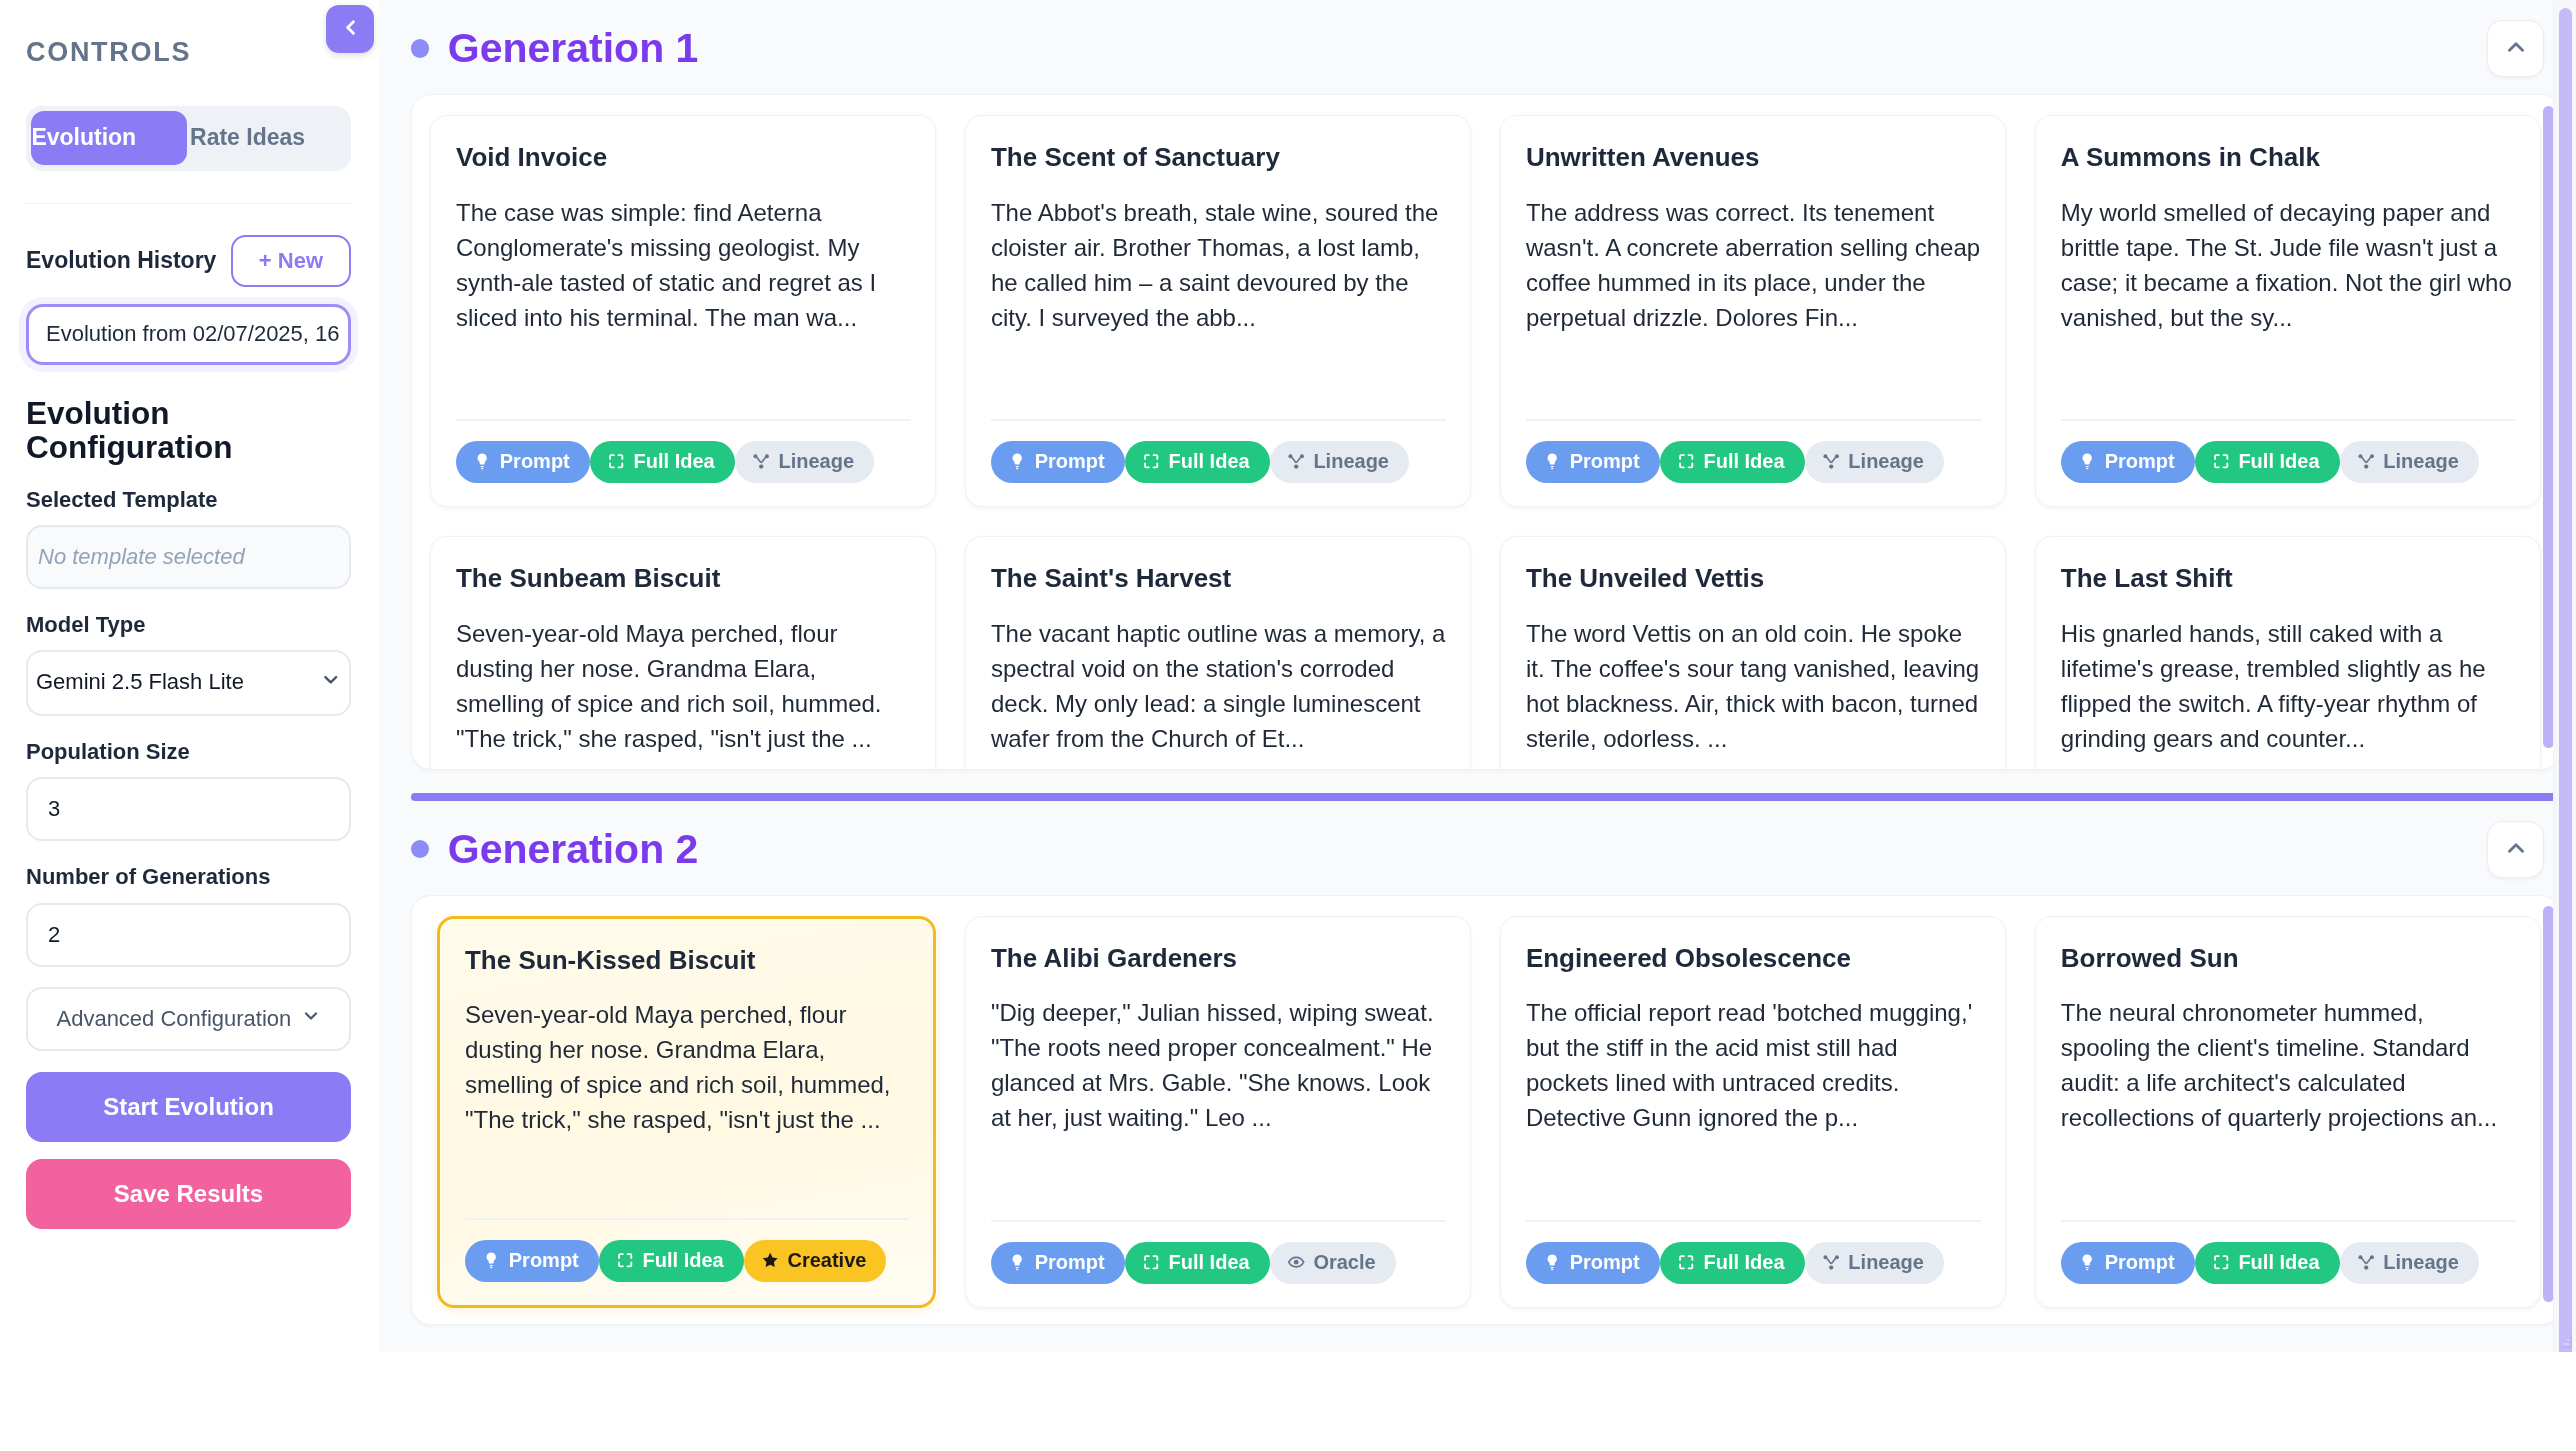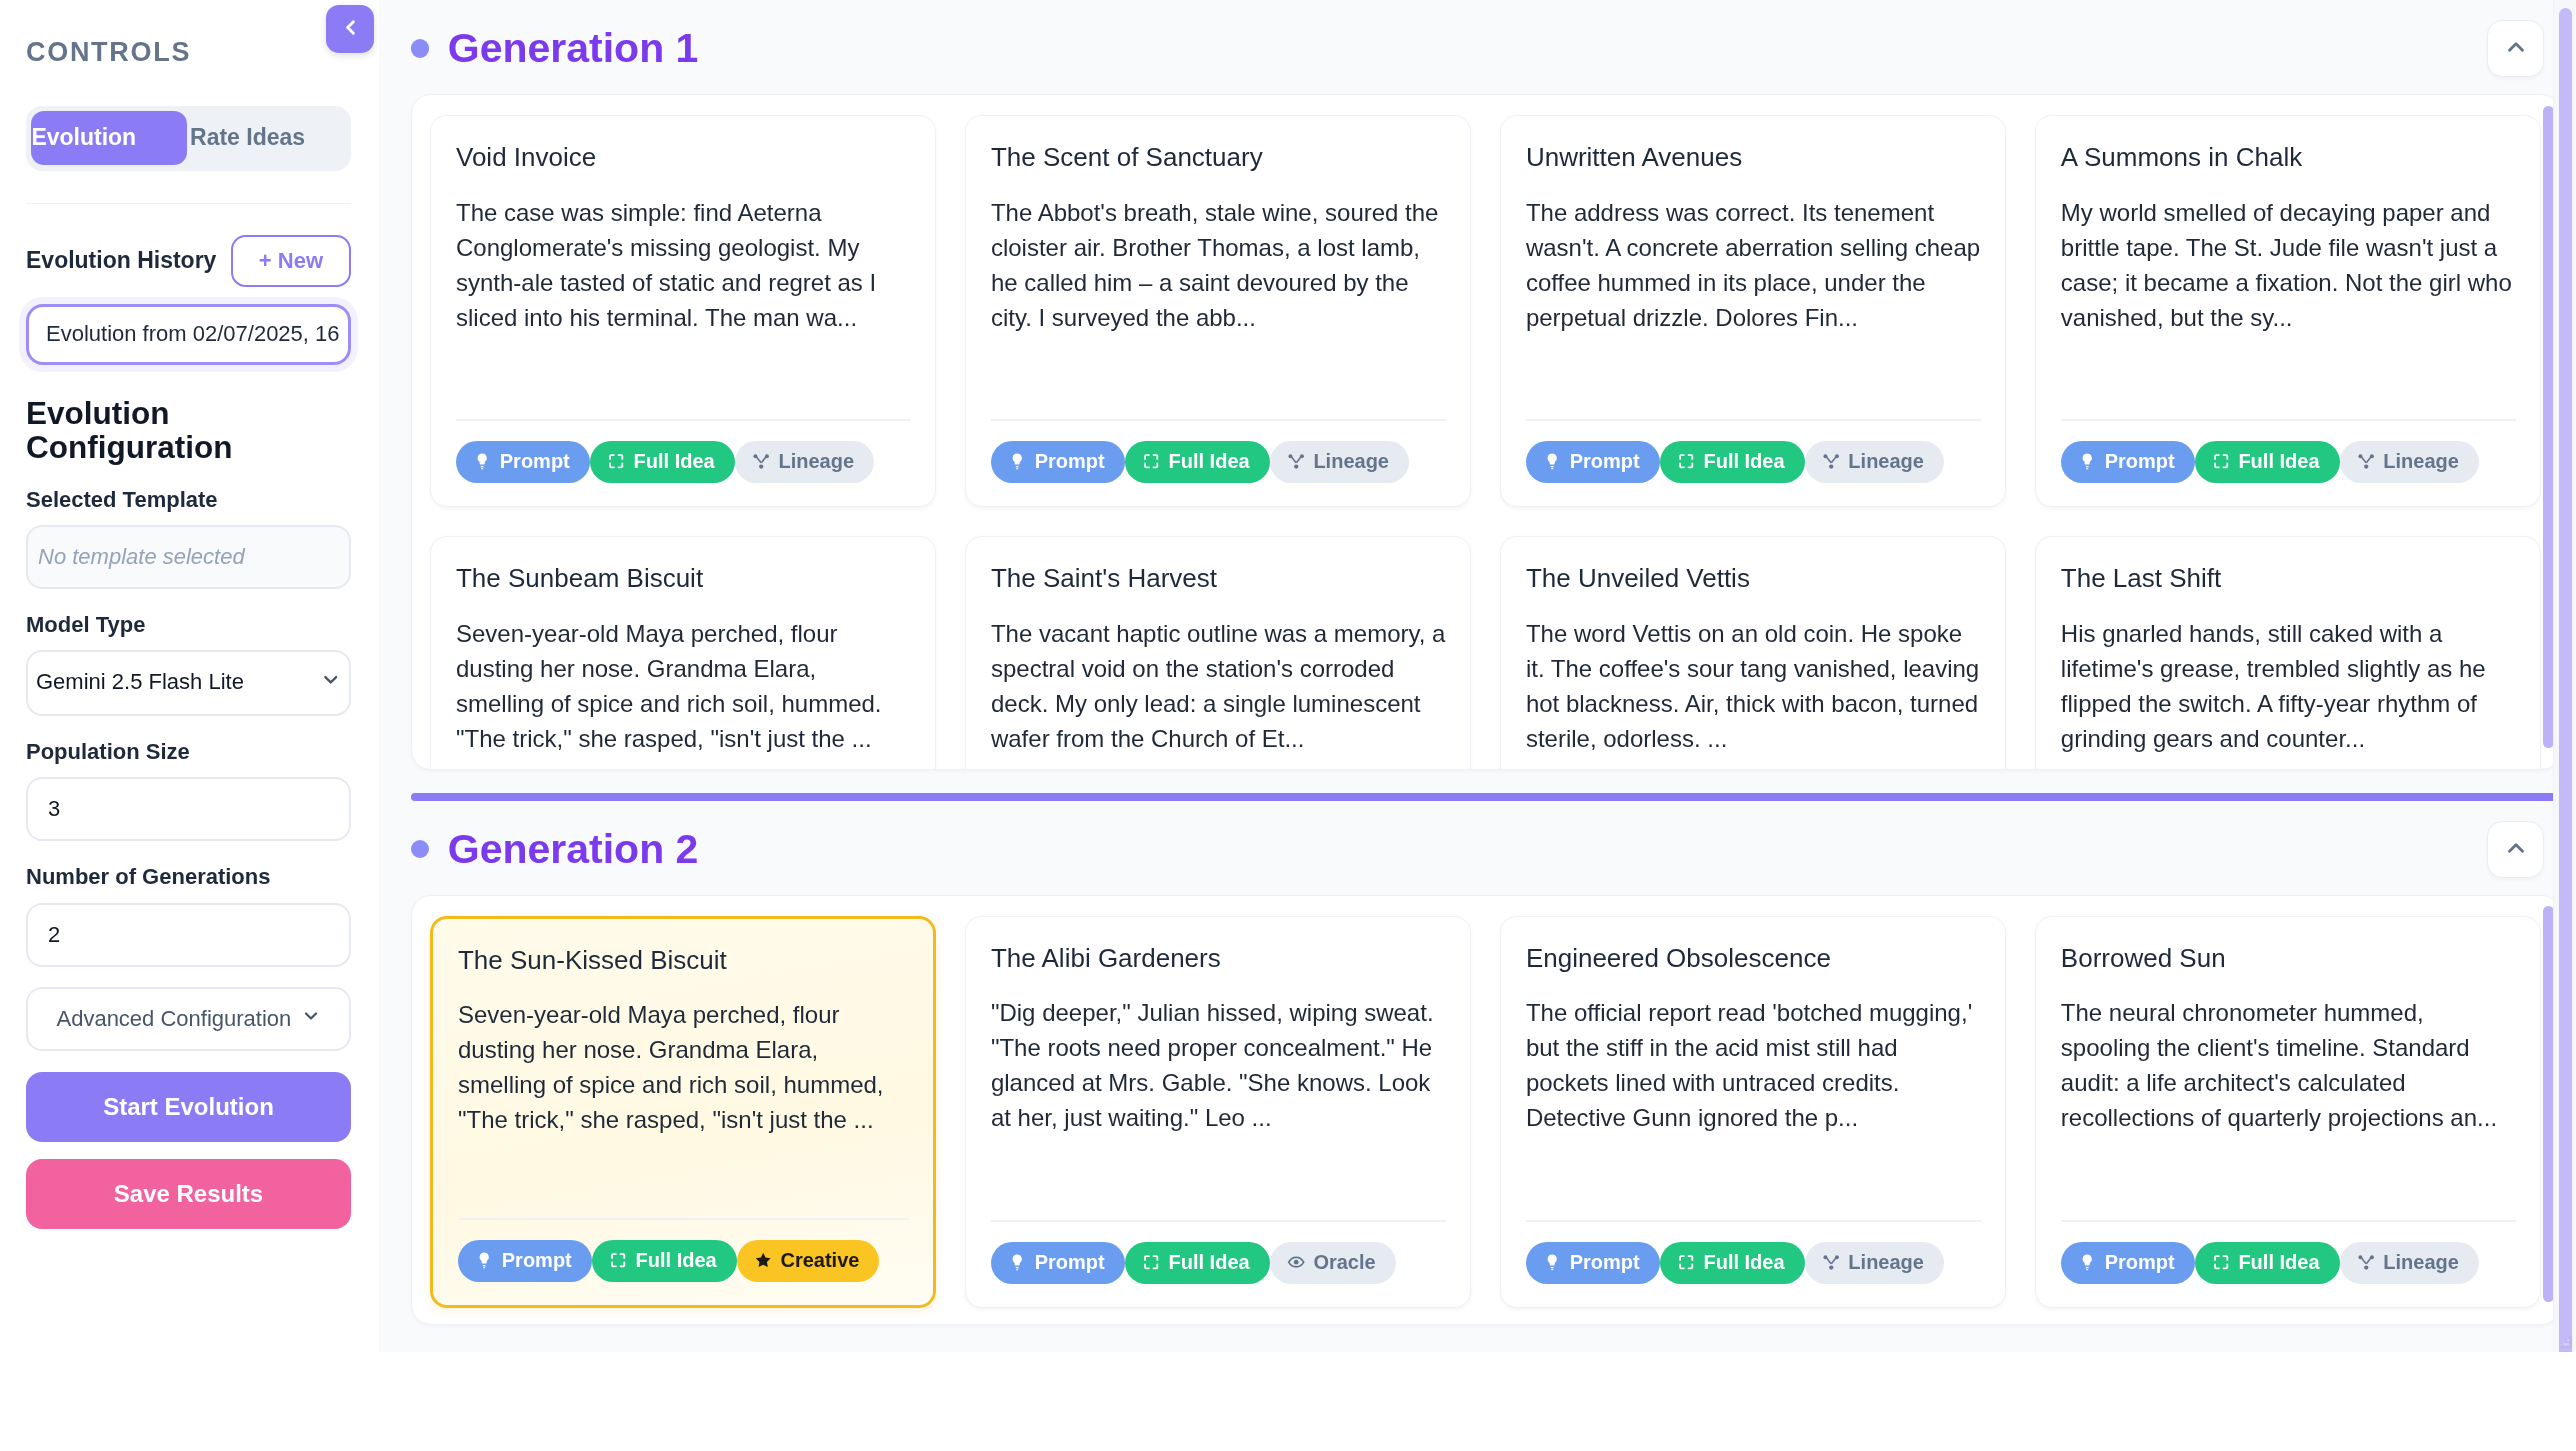--- a/index.html
+++ b/index.html
@@ -142,23 +142,24 @@
   .card {
     background: #ffffff; border: 1.5px solid #eef1f6; border-radius: 17px;
     padding: 26px 24.6px 23px 24.6px; cursor: pointer;
     box-shadow: 0 1.5px 4.6px rgba(15,23,42,0.045);
     display: flex; flex-direction: column; min-height: 392px;
   }
   .card.highlight {
     border: 3.1px solid #f3ba1f;
     background: linear-gradient(170deg,#fffbea 0%,#fff9e3 60%,#fffdf4 100%);
     box-shadow: 0 2.3px 9.2px rgba(243,186,31,0.18);
+    margin-left: 7px;
   }
   .card-title {
-    font-size: 26px; font-weight: normal; color: #1e293b; margin-bottom: 21.5px;
+    font-size: 26px; font-weight: bold; color: #1e293b; margin-bottom: 21.5px;
   }
   .card-text {
     font-size: 24px; line-height: 1.46; color: #1f2937; flex: 1;
   }
   .card-sep { height: 1.5px; background: #eef1f6; margin: 20px 0 0 0; }
   .card-tags { display: flex; gap: 0; margin-top: 20px; flex-wrap: nowrap; }
   .tag {
     display: inline-flex; align-items: center; gap: 8.4px;
     border-radius: 767px; padding: 9.2px 20px 10px 17px;
     font-size: 20px; font-weight: bold; border: none; cursor: pointer;

